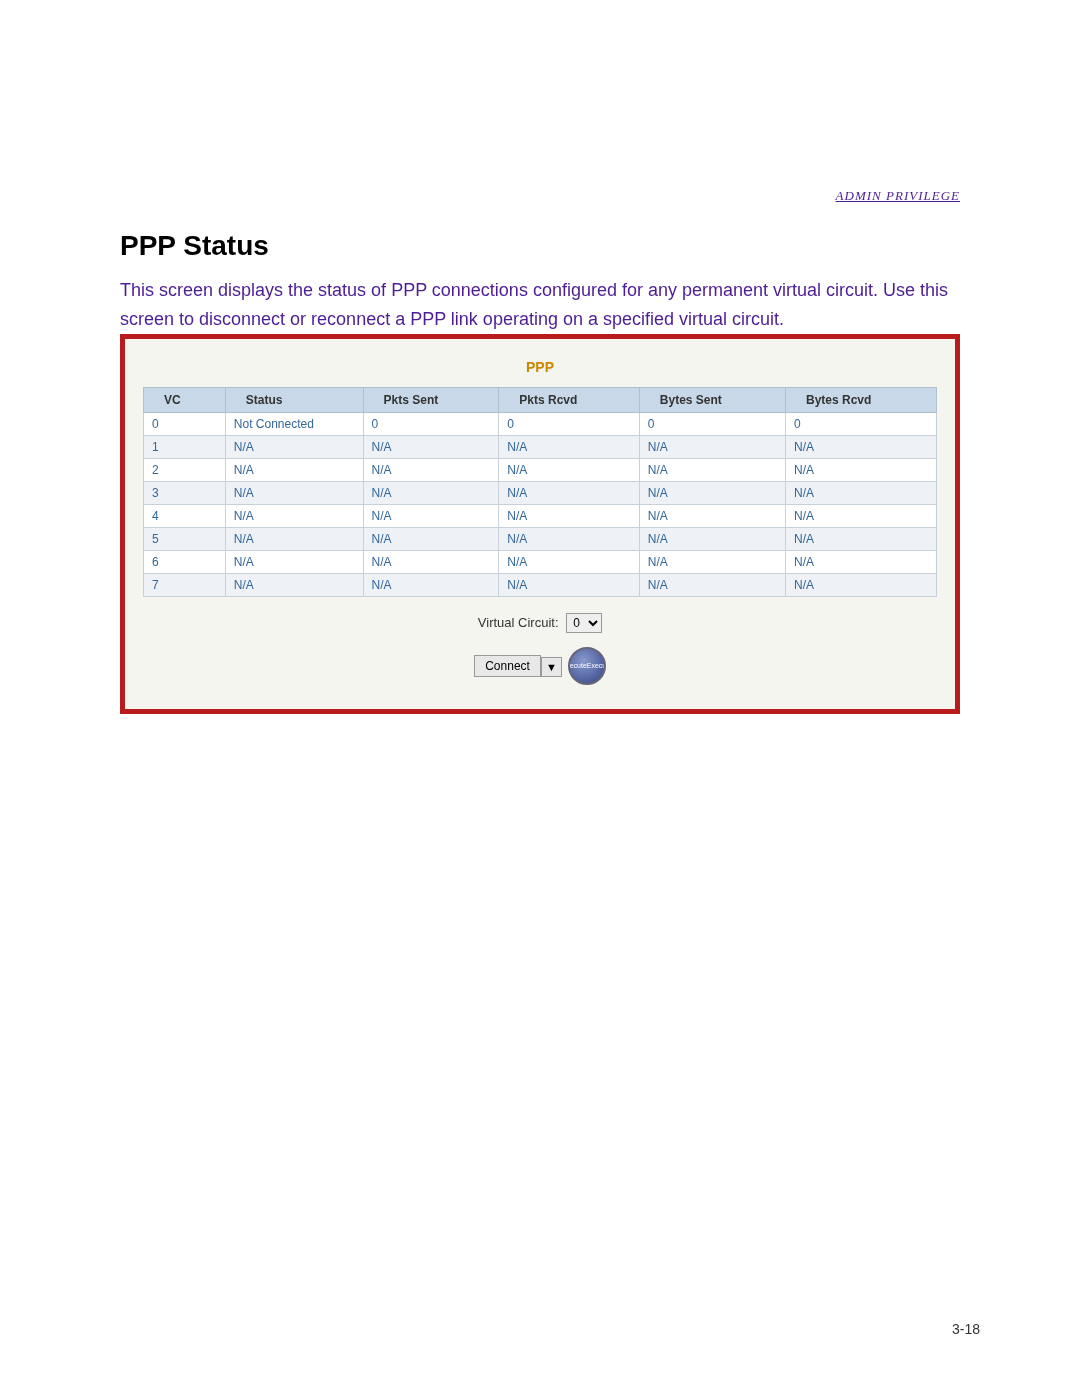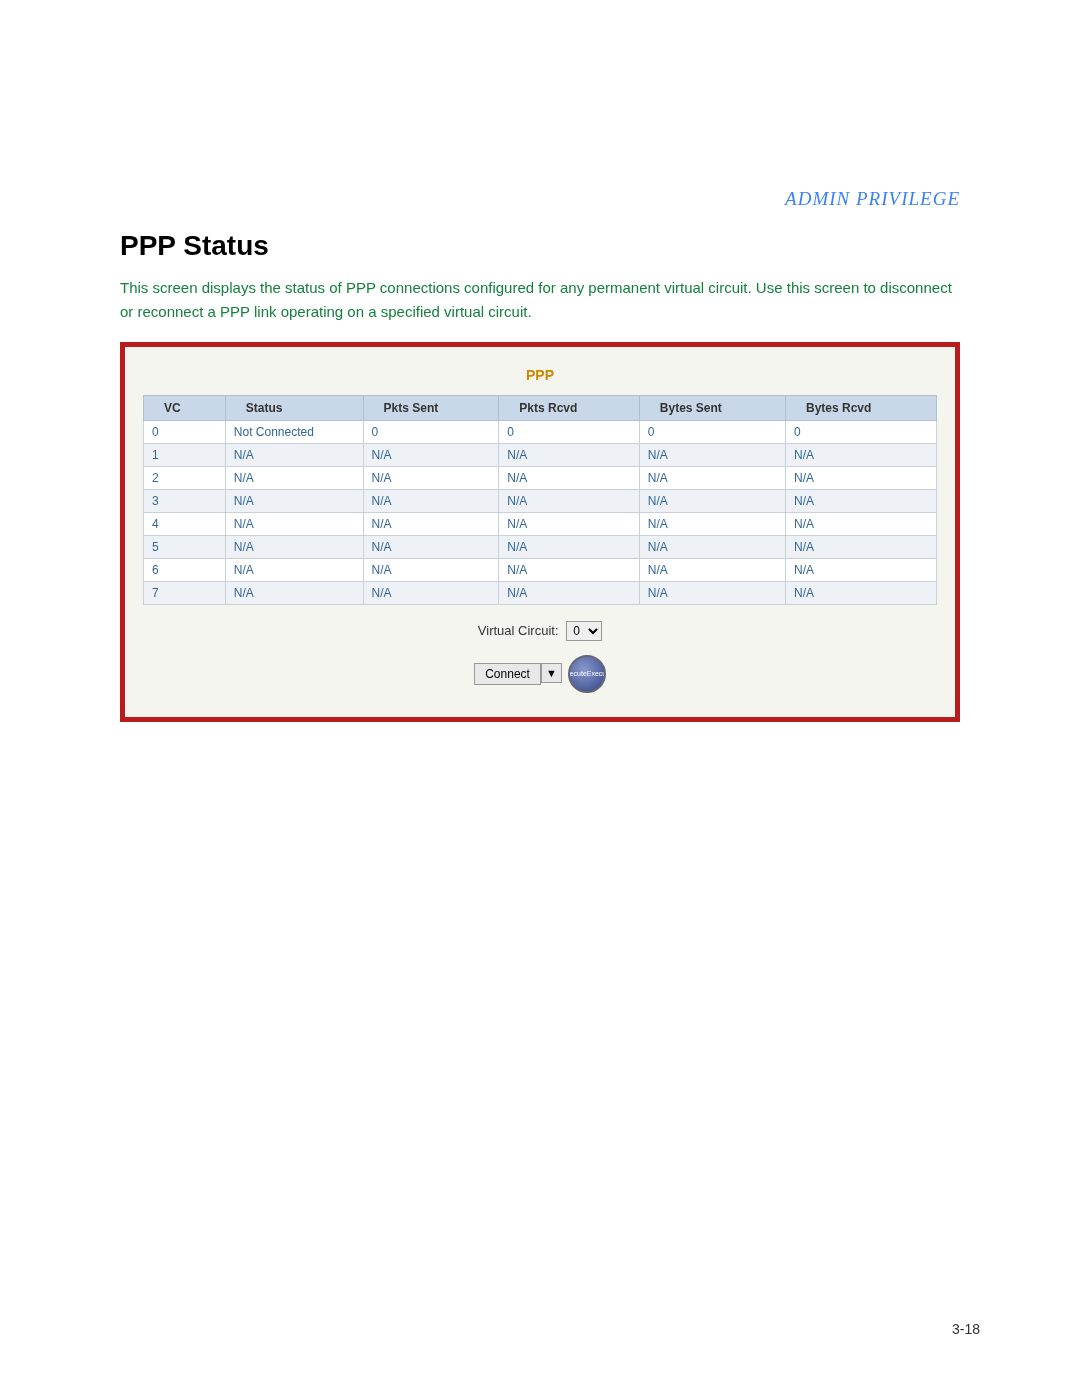--- a/index.html
+++ b/index.html
@@ -10,45 +10,45 @@
       min-height: 1397px;
       position: relative;
       color: #333;
     }
 
     .admin-privilege {
       position: absolute;
       top: 188px;
       right: 120px;
       font-style: italic;
-      font-size: 19px;
-      color: #3b82f6;
+      font-size: 13px;
+      color: #4c1d95;
       letter-spacing: 1px;
+      text-decoration: underline;
     }
 
     .page-content {
       position: absolute;
       top: 230px;
       left: 120px;
       right: 120px;
     }
 
     .page-title {
       font-size: 28px;
       font-weight: bold;
       color: #000;
       margin-bottom: 14px;
       font-family: Arial, Helvetica, sans-serif;
     }
 
     .description {
-      font-size: 15px;
-      color: #15803d;
+      font-size: 18px;
+      color: #4c1d95;
       line-height: 1.6;
-      margin-bottom: 18px;
       font-family: Arial, Helvetica, sans-serif;
     }
 
     .screen-box {
       border: 5px solid #b91c1c;
       background: #f5f5f0;
       padding: 20px 18px 24px 18px;
     }
 
     .ppp-title {
@@ -113,21 +113,21 @@
       margin-top: 14px;
       text-align: center;
       display: flex;
       align-items: center;
       justify-content: center;
       gap: 6px;
     }
 
     .connect-select-wrapper {
       display: inline-flex;
-      align-items: flex-start;
+      align-items: flex-end;
     }
 
     .connect-btn {
       border: 1px solid #999;
       background: #e8e8e8;
       font-size: 12px;
       padding: 3px 10px;
       cursor: pointer;
       font-family: Arial, Helvetica, sans-serif;
     }

